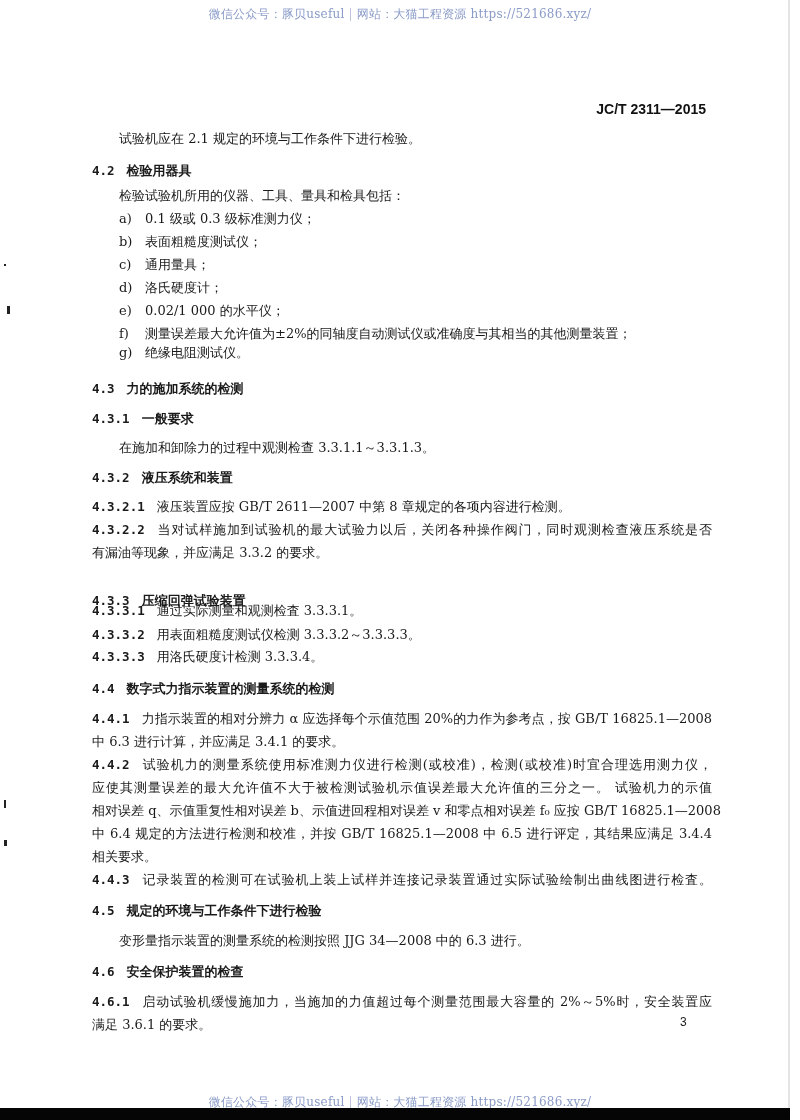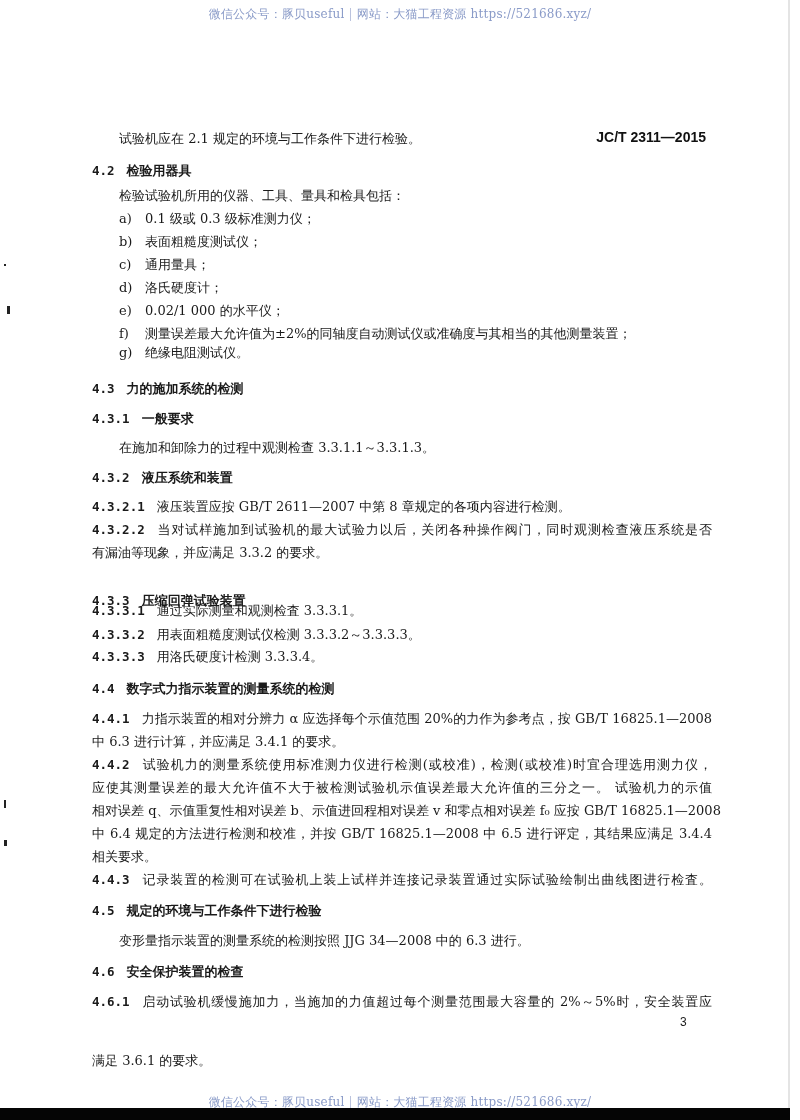--- a/index.html
+++ b/index.html
@@ -11,21 +11,21 @@
     .watermark {
       position: absolute; left: 0; width: 800px; text-align: center;
       font-size: 12px; color: #8a9bc8; font-family: "DejaVu Serif", serif; letter-spacing: 0.2px;
     }
     .watermark.top { top: 6px; }
     .watermark.bottom { top: 1094px; }
     .watermark .sep { color: #b8c1dd; margin: 0 4px; }
     .bottom-bar { position: absolute; left: 0; top: 1108px; width: 790px; height: 12px; background: #050505; }
     .doc-code {
       position: absolute; top: 101px; right: 94px;
-      font-family: "Liberation Sans", sans-serif; font-weight: bold; font-size: 14px; color: #111; margin-top: 28px;
+      font-family: "Liberation Sans", sans-serif; font-weight: bold; font-size: 14px; color: #111;
     }
     .content { position: absolute; left: 92px; top: 130px; width: 620px; }
     .line { position: absolute; left: 0; font-size: 13px; white-space: nowrap; line-height: 18px; }
     .heading { font-weight: bold; font-family: "DejaVu Sans", sans-serif; font-size: 13px; }
     .num { display: inline-block; font-family: "DejaVu Sans Mono", monospace; font-weight: bold; font-size: 12.5px; margin-right: 12px; text-align: center; }
     .indent { left: 27px; }
     .item-mark { display: inline-block; width: 26px; }
     .page-number { position: absolute; top: 1015px; left: 680px; font-size: 12px; font-family: "Liberation Sans", sans-serif; }
     .speck { position: absolute; background: #222; }
     .justify { width: 620px; text-align: justify; text-align-last: justify; }
@@ -115,21 +115,21 @@
     <span class="num">4.5</span><span>规定的环境与工作条件下进行检验</span>
   </div>
   <div class="line indent" style="top:802px;">变形量指示装置的测量系统的检测按照 JJG 34—2008 中的 6.3 进行。</div>
 
   <div class="line heading" style="top:833px;">
     <span class="num">4.6</span><span>安全保护装置的检查</span>
   </div>
   <div class="line justify" style="top:863px;">
     <span class="num">4.6.1</span><span>启动试验机缓慢施加力，当施加的力值超过每个测量范围最大容量的 2%～5%时，安全装置应</span>
   </div>
-  <div class="line" style="top:886px;margin-top:36px;">满足 3.6.1 的要求。</div>
+  <div class="line" style="top:886px;">满足 3.6.1 的要求。</div>
 </div>
 
 <div class="page-number">3</div>
 
 <div class="watermark bottom">
   <span>微信公众号：豚贝useful</span><span class="sep">|</span><span>网站：大猫工程资源 https://521686.xyz/</span>
 </div>
 
 <div class="bottom-bar"></div>
 

